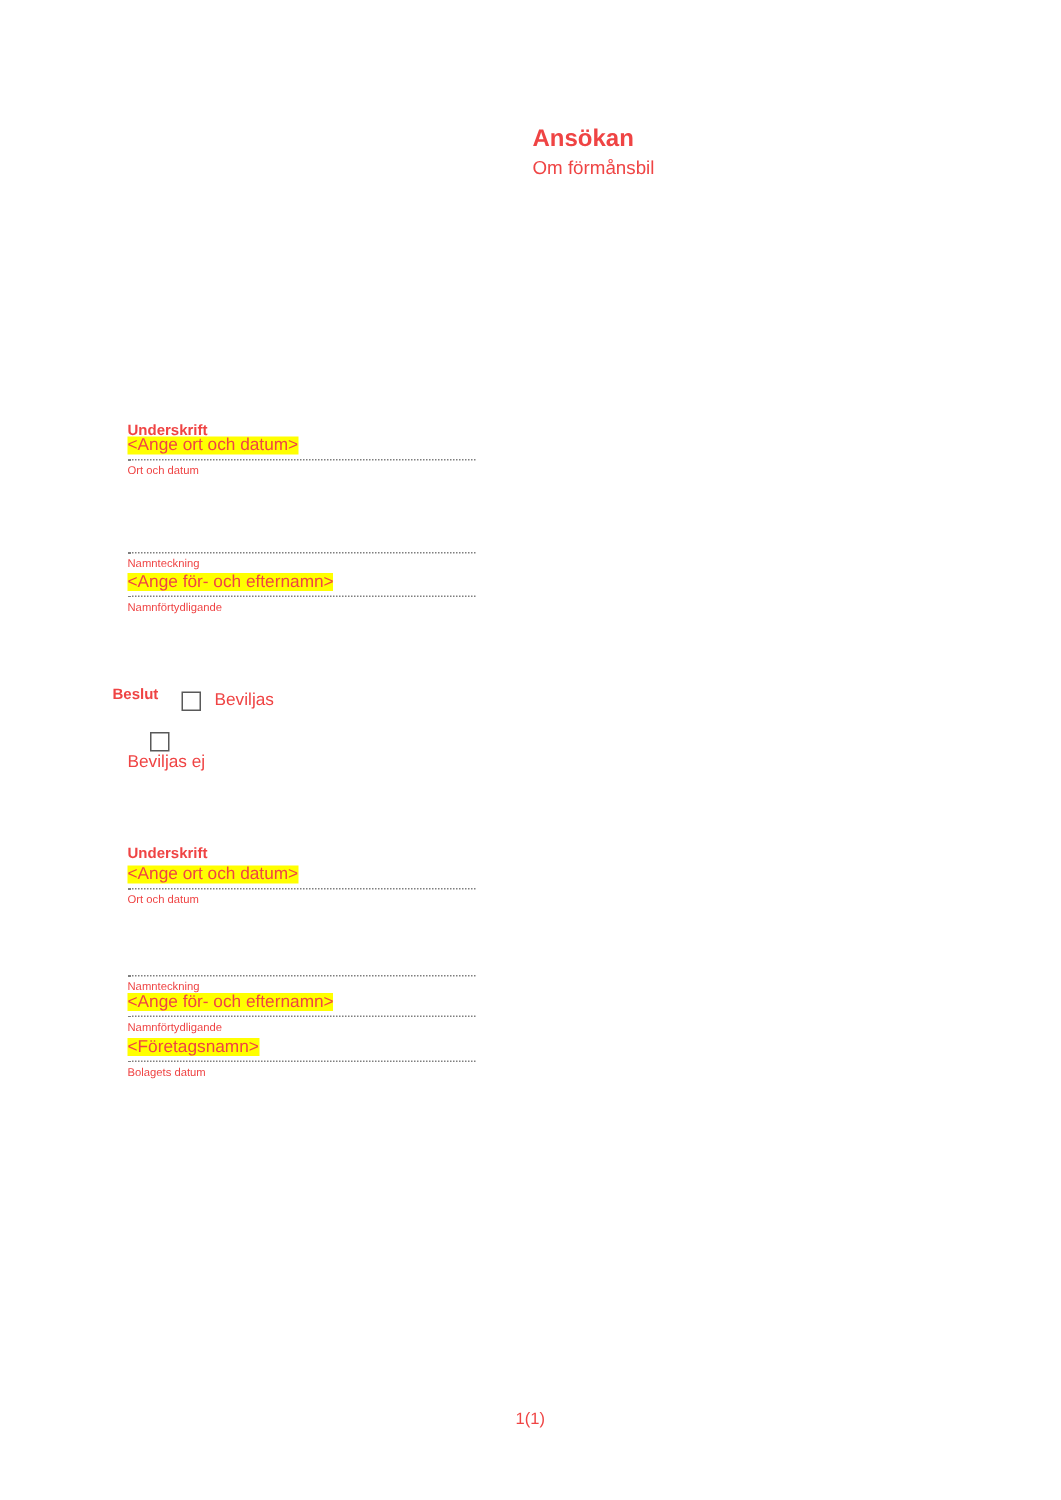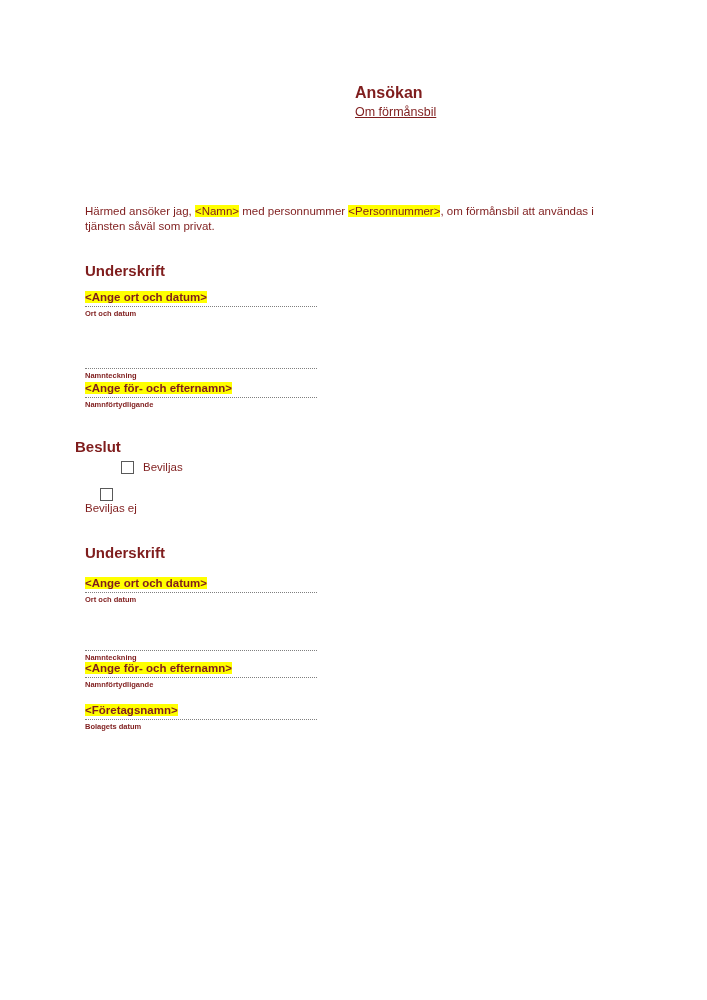--- a/index.html
+++ b/index.html
@@ -2,48 +2,48 @@
 <html><head>
 <meta charset="utf-8">
 <style>
   html, body { margin: 0; padding: 0; background: #ffffff; }
   .page {
     position: relative;
     width: 707px;
     height: 1000px;
     background: #ffffff;
     font-family: "Liberation Sans", sans-serif;
-    color: #7f1d1d;
+    color: #ef4444;
     overflow: hidden;
   }
   .abs { position: absolute; }
 
   .doc-title {
     font-size: 16px;
     font-weight: bold;
     line-height: 18px;
   }
   .doc-subtitle {
     font-size: 12.5px;
     line-height: 15px;
     margin-top: 3px;
-    text-decoration: underline;
   }
   .intro {
     font-size: 11.5px;
     line-height: 15px;
   }
   .hl {
     background: #ffff00;
   }
   .section-heading {
-    font-size: 15px;
+    font-size: 10px;
     font-weight: bold;
+    margin-top: 20px;
   }
-  .field { width: 232px; font-weight: bold; }
+  .field { width: 232px; }
   .field-linewrap {
     height: 16px;
     border-bottom: 1px dotted #7f7f7f;
     font-size: 11.5px;
     line-height: 15px;
     white-space: nowrap;
   }
   .field-label {
     font-size: 7.5px;
     line-height: 9px;
@@ -79,21 +79,20 @@
 </head>
 <body>
 
 <div class="page">
 
   <div class="abs" style="left:355px; top:84px;">
     <div class="doc-title">Ansökan</div>
     <div class="doc-subtitle">Om förmånsbil</div>
   </div>
 
-  <div class="abs intro" style="left:85px; top:204px; width:540px;"><span>Härmed ansöker jag, </span><span class="hl">&lt;Namn&gt;</span><span> med personnummer </span><span class="hl">&lt;Personnummer&gt;</span><span>, om förmånsbil att användas i tjänsten såväl som privat.</span></div>
 
   <div class="abs section-heading" style="left:85px; top:262px;">Underskrift</div>
 
   <div class="abs field" style="left:85px; top:290px;">
     <div class="field-linewrap"><span class="hl">&lt;Ange ort och datum&gt;</span></div>
     <div class="field-label">Ort och datum</div>
   </div>
 
   <div class="abs field" style="left:85px; top:331px;">
     <div class="sig-space"></div>
@@ -127,19 +126,20 @@
   <div class="abs field" style="left:85px; top:613px;">
     <div class="sig-space"></div>
     <div class="field-label">Namnteckning</div>
   </div>
 
   <div class="abs field" style="left:85px; top:661px;">
     <div class="field-linewrap"><span class="hl">&lt;Ange för- och efternamn&gt;</span></div>
     <div class="field-label">Namnförtydligande</div>
   </div>
 
-  <div class="abs field" style="left:85px; top:691px;margin-top:12px;">
+  <div class="abs field" style="left:85px; top:691px;">
     <div class="field-linewrap"><span class="hl">&lt;Företagsnamn&gt;</span></div>
     <div class="field-label">Bolagets datum</div>
   </div>
 
+  <div class="abs footer" style="left:0; top:940px;">1(1)</div>
 
 </div>
 
 </body></html>

